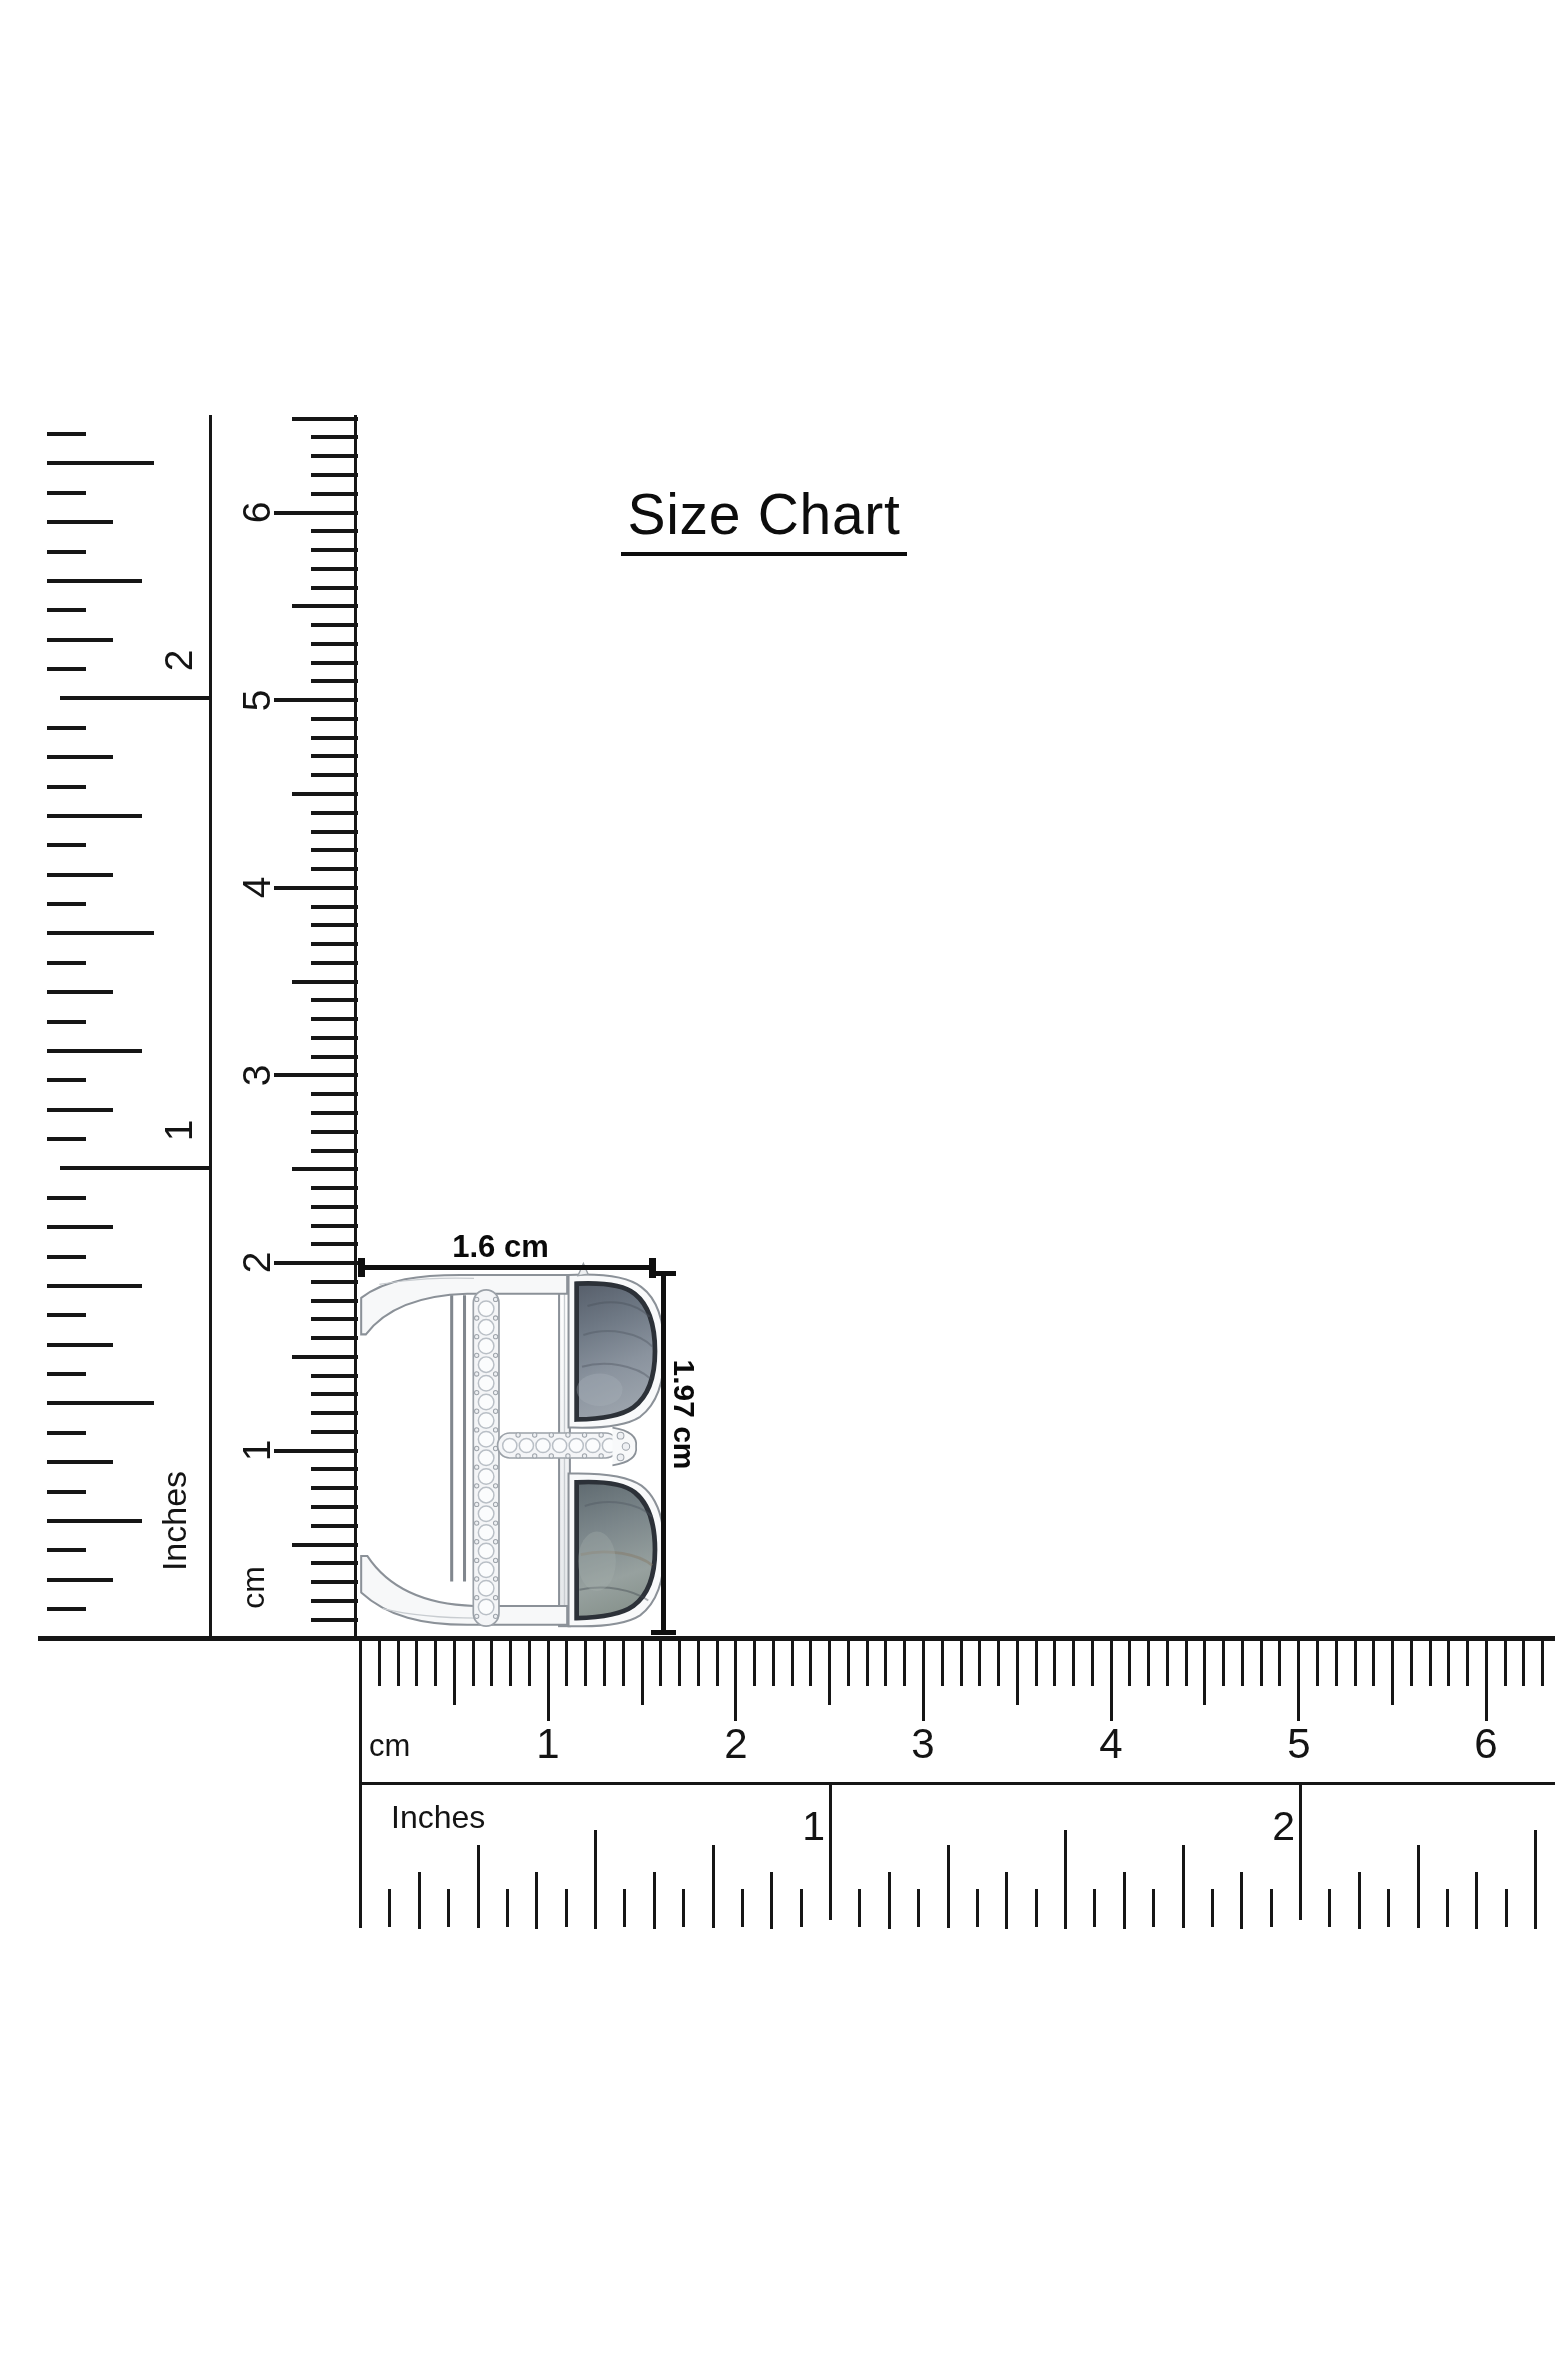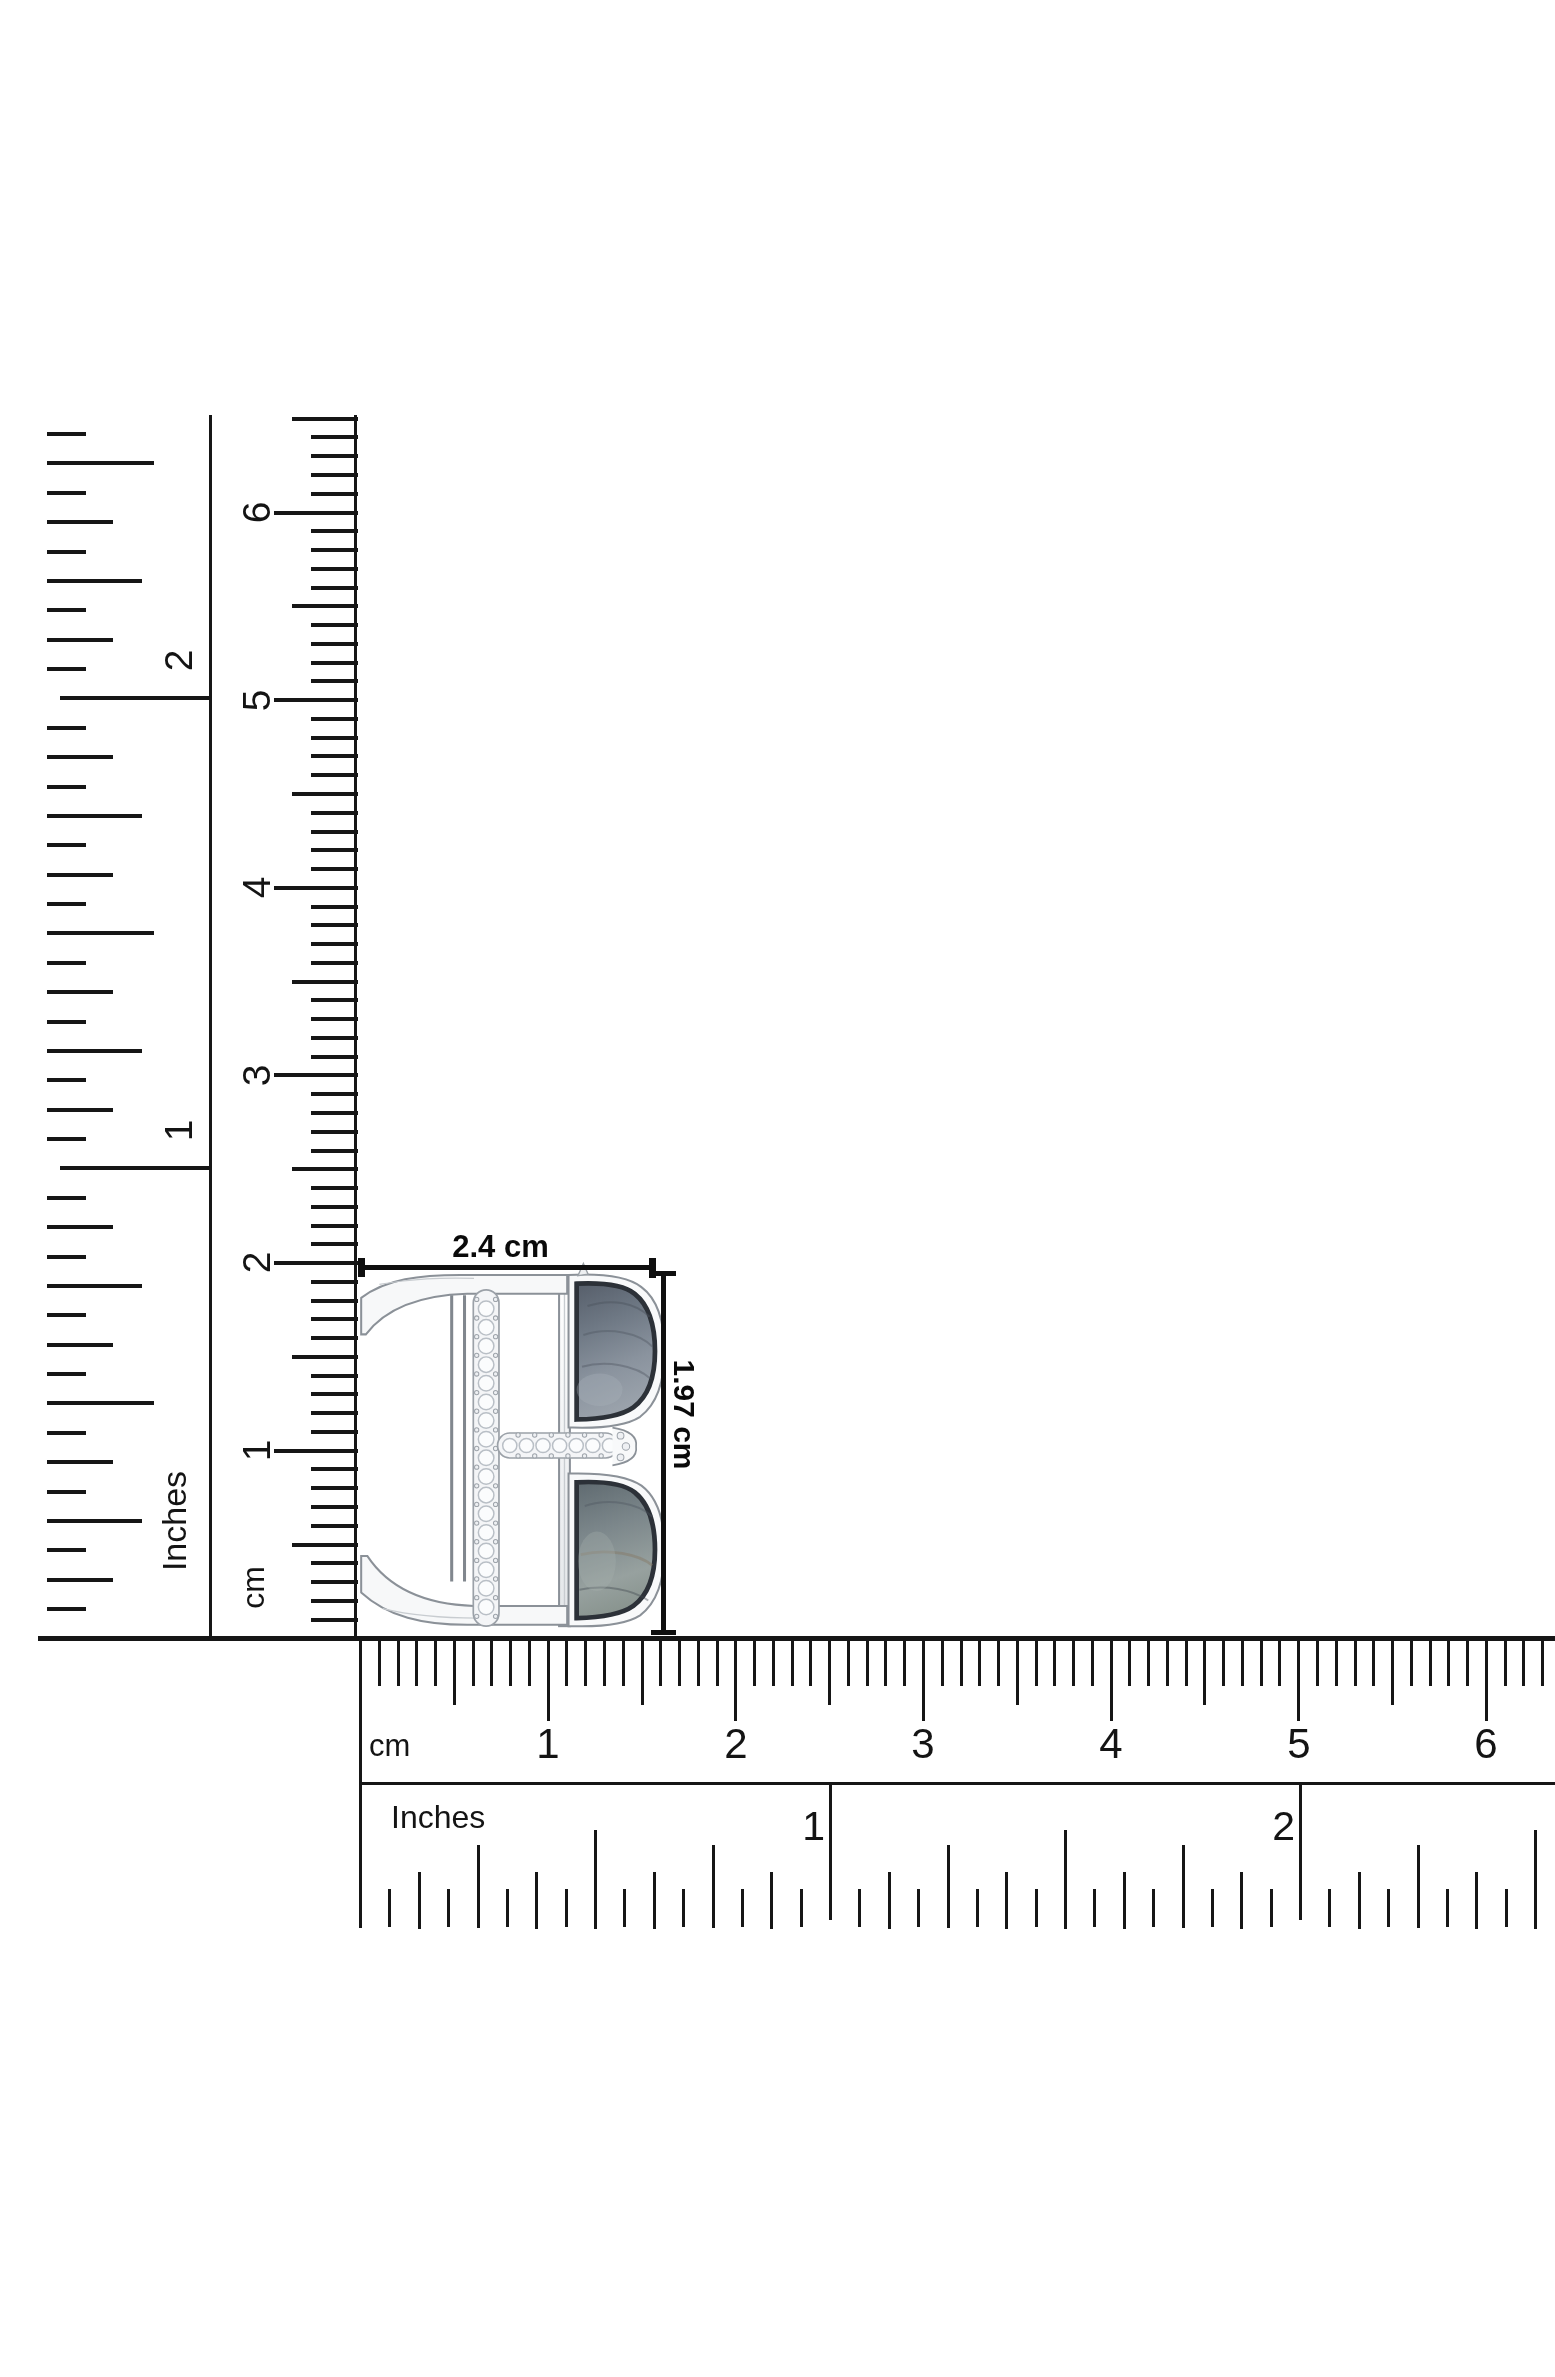--- a/index.html
+++ b/index.html
@@ -16,20 +16,23 @@
   .vunit{text-align:center;transform:rotate(-90deg);color:#141414;}
   .hnum{font-size:42px;text-align:center;}
   .dim-label{position:absolute;font-weight:bold;color:#0a0a0a;}
   .dimline{position:absolute;background:#0f0f0f;}
 </style>
 </head>
 <body>
 
 <div class="page">
 
+  <div class="title">
+    <span>Size Chart</span>
+  </div>
 
   <div id="ruler-layer" class="abs" style="left:0;top:0;width:1555px;height:2377px;">
 
     <div class="spine" style="left:209px;top:415px;width:3.4px;height:1225px;"></div>
     <div class="spine" style="left:354px;top:415px;width:3.4px;height:1225px;"></div>
 
     <div class="spine" style="left:38px;top:1636px;width:1517px;height:4.7px;"></div>
     <div class="spine" style="left:359px;top:1782px;width:1196px;height:3.4px;"></div>
     <div class="spine" style="left:359px;top:1638px;width:3.4px;height:290px;"></div>
 
@@ -406,21 +409,21 @@
       <circle cx="917" cy="2156" r="5" fill="#eef0f3" stroke="#9fa5ac" stroke-width="1.5"></circle>
     </g>
 
     <path d="M854,1887 L862,1869 L869,1885 Z" fill="#eef0f2" stroke="#9aa0a6" stroke-width="2"></path>
   </svg>
 
   <div>
     <div class="dimline" style="left:362px;top:1265px;width:291px;height:4.7px;"></div>
     <div class="dimline" style="left:358px;top:1258px;width:6.8px;height:19px;"></div>
     <div class="dimline" style="left:649px;top:1258px;width:6.8px;height:20px;"></div>
-    <div class="dim-label" style="left:433px;top:1229px;width:135px;text-align:center;font-size:31px;">2.4 cm</div>
+    <div class="dim-label" style="left:433px;top:1229px;width:135px;text-align:center;font-size:31px;">1.6 cm</div>
   </div>
   <div>
     <div class="dimline" style="left:661px;top:1274px;width:4.7px;height:358px;"></div>
     <div class="dimline" style="left:651px;top:1271px;width:25px;height:5.4px;"></div>
     <div class="dimline" style="left:651px;top:1630px;width:25px;height:5.4px;"></div>
     <div class="dim-label" style="left:610px;top:1399px;width:149px;height:31px;line-height:31px;text-align:center;font-size:30px;transform:rotate(90deg);">1.97 cm</div>
   </div>
 
 </div>
 

